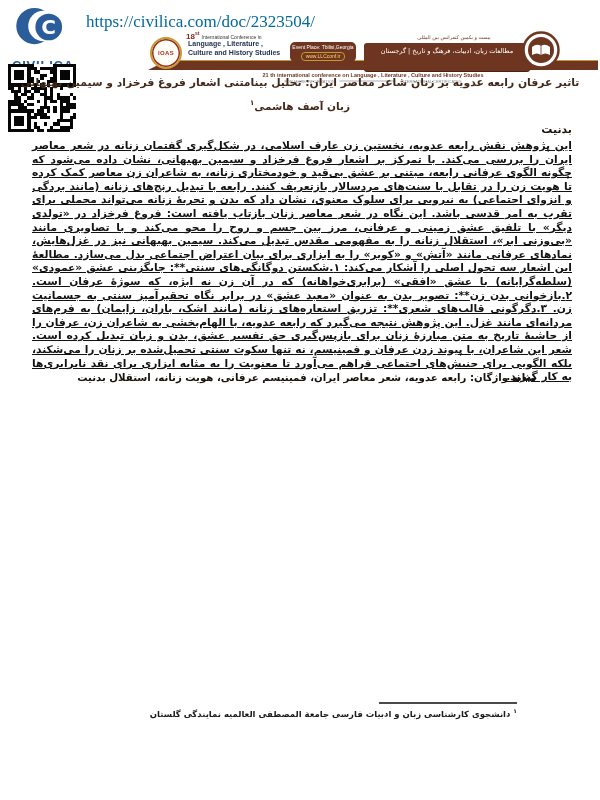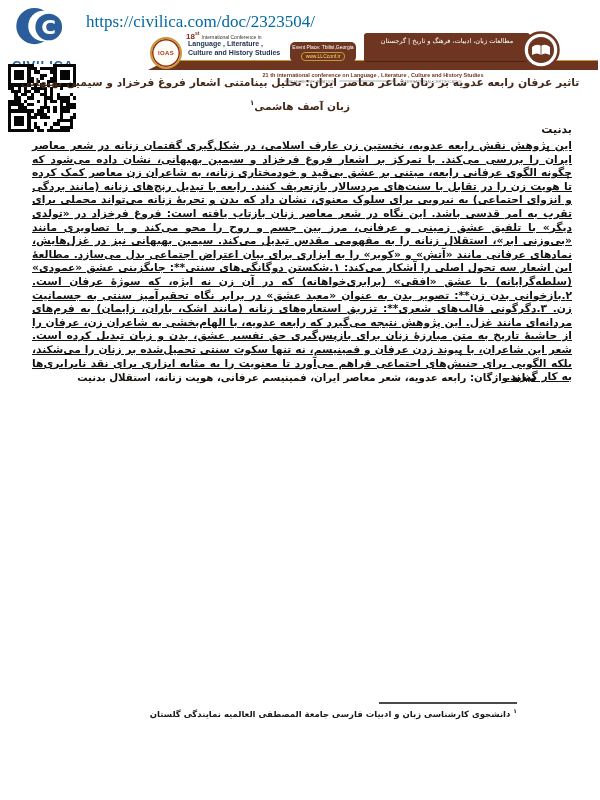--- a/index.html
+++ b/index.html
@@ -56,21 +56,21 @@
   }
   .b-event .site{
     display:inline-block;margin-top:1px;padding:0 4px;border:1px solid var(--gold);
     border-radius:4px;color:#ffd86b;font-size:5px;line-height:6.5px;
   }
   .b-fa-small{
     position:absolute;left:232px;top:4px;width:148px;text-align:center;
     font-size:5px;color:var(--maroon);direction:rtl;
   }
   .b-ribbon{
-    position:absolute;left:216px;top:3px;width:166px;height:28px;border-radius:3px;
+    position:absolute;left:216px;top:13px;width:166px;height:28px;border-radius:3px;
     background:var(--maroon);color:#fff;direction:rtl;text-align:center;
     font-size:6.5px;line-height:16px;z-index:2;box-shadow:0 1px 0 #4a2112;
   }
   .b-book{position:absolute;left:374px;top:1px;width:38px;height:38px;z-index:3;}
   .b-footer{
     position:absolute;left:0;top:42px;width:450px;text-align:center;
     font-family:"Liberation Sans",sans-serif;font-size:5.5px;color:var(--maroon);font-weight:bold;
   }
   .b-fine{
     position:absolute;left:0;top:49px;width:450px;text-align:center;color:#8a8a8a;

